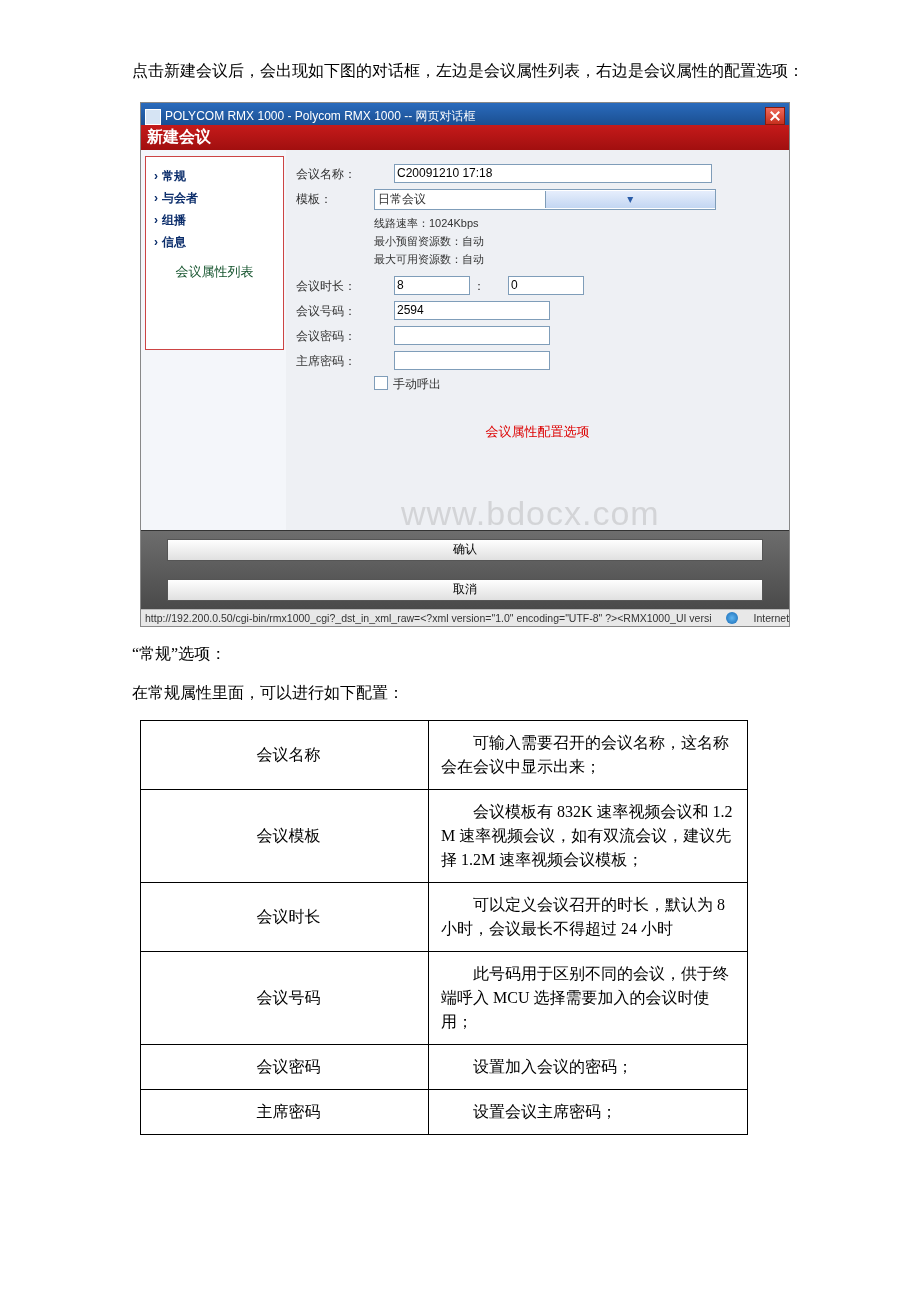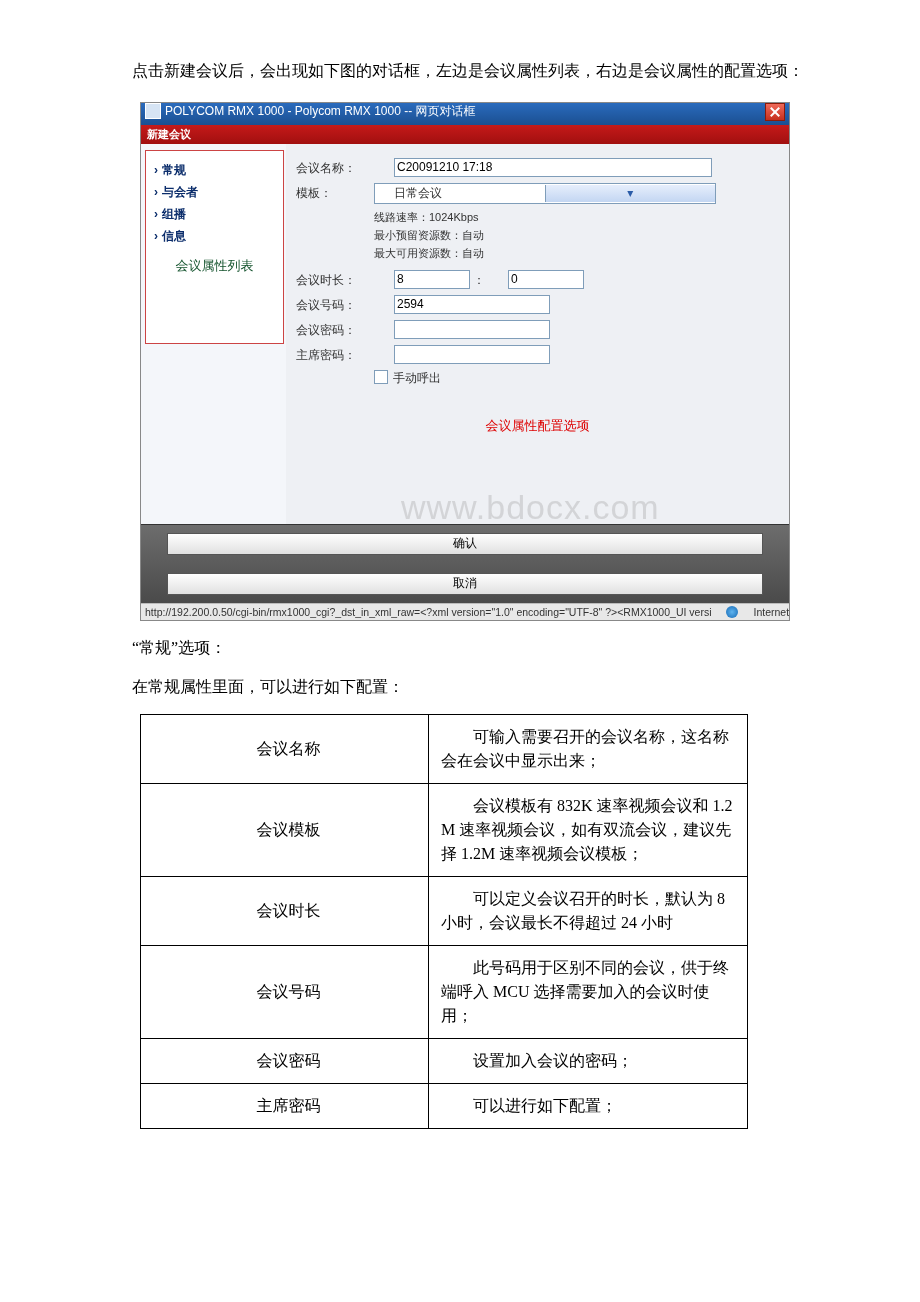--- a/index.html
+++ b/index.html
@@ -2,44 +2,44 @@
 <html><head>
 <meta charset="utf-8">
 <style>
   body { margin: 0; padding: 0; font-family: "SimSun", "宋体", serif; font-size: 16px; background: #fff; width: 920px; }
   .page { padding: 40px 95px 40px 100px; }
   .para { text-indent: 2em; line-height: 1.6; margin: 18px 0; color: #000; font-family: Liberation Serif, serif; }
   .para-noindent { text-indent: 2em; line-height: 1.6; margin: 14px 0 10px; color: #000; }
 
   
   .shot { width: 648px; margin: 8px 0 10px 40px; border: 1px solid #888; font-family: "SimSun","宋体",Tahoma,sans-serif; }
-  .titlebar { display: flex; align-items: flex-start; background: linear-gradient(#2a6bbd,#1b4f91); color: #fff; font-size: 12px; height: 22px; padding: 0 4px; font-family: Tahoma, "SimSun", sans-serif; }
+  .titlebar { display: flex; align-items: flex-end; background: linear-gradient(#2a6bbd,#1b4f91); color: #fff; font-size: 12px; height: 22px; padding: 0 4px; font-family: Tahoma, "SimSun", sans-serif; }
   .tb-icon { width: 14px; height: 14px; background: #d6e4f4; border: 1px solid #fff; margin-right: 4px; }
   .tb-close { width: 18px; height: 16px; background: linear-gradient(#ef6a5a,#c62f1d); border: 1px solid #8b1a0a; margin-left: auto; position: relative; }
   .tb-close::before, .tb-close::after { content:""; position:absolute; left:3px; top:7px; width:12px; height:2px; background:#fff; }
   .tb-close::before { transform: rotate(45deg); }
   .tb-close::after  { transform: rotate(-45deg); }
-  .redbar { background: linear-gradient(#c51a1a,#a10f0f); color:#fff; font-size:11px; padding:2px 6px; font-weight:bold; }
+  .redbar { background: linear-gradient(#c51a1a,#a10f0f); color:#fff; font-size:16px; padding:2px 6px; font-weight:bold; }
 
   .dlgbody { display:flex; background:#eef0f4; min-height:380px; }
   .leftpane { width:145px; border-right:0; background:#f4f6fa; position:relative; }
   .leftbox { border:1px solid #c44; margin:6px 2px 2px 4px; padding:6px 8px 68px; background:#fff; }
   .navitem { color:#0b2d6b; font-size:12px; font-weight:bold; margin:5px 0; cursor:pointer; }
   .navitem .caret { color:#0b2d6b; margin-right:4px; }
   .red-note { color:#14532d; font-size:13px; text-align:center; margin-top:12px; }
 
   .rightpane { flex:1; padding:8px 10px 0 10px; position:relative; }
   .formrow { display:flex; align-items:flex-start; font-size:12px; color:#333; margin:6px 0; }
   .formlabel { width:78px; flex-shrink:0; padding-top:2px; }
   .tinput { border:1px solid #7f9db9; background:#fff; font-size:12px; height:17px; padding:0 2px;margin-left:20px; }
   .tw-wide { width:312px; }
   .tw-small { width:70px; }
   .tw-med { width:150px; }
   .selwrap { display:inline-flex; border:1px solid #7f9db9; background:#fff; height:19px; width:340px; align-items:center;}
-  .selwrap span { flex:1; font-size:12px; padding:0 19px; }
+  .selwrap span { flex:1; font-size:12px; padding:0 3px; }
   .selbtn { width:17px; height:17px; border-left:1px solid #7f9db9; background:linear-gradient(#e6eefc,#c3d6f2); display:flex; align-items:center; justify-content:center; font-size:9px; color:#2a5ca8;}
   .info-line { font-size:11px; color:#333; margin:3px 0 3px 0; }
   .checkbox { width:12px; height:12px; border:1px solid #7f9db9; background:#fff; display:inline-block; vertical-align:middle; margin-right:5px;}
   .red-center { color:#d00; font-size:13px; text-align:center; margin:30px 0 50px; }
 
   .dlg-buttons { display:flex; justify-content:flex-end; gap:18px; padding:8px 26px; background:linear-gradient(#6d6d6d,#4a4a4a); border-top:1px solid #333;flex-direction:column;}
   .dlg-btn { min-width:60px; height:20px; font-size:12px; background:linear-gradient(#fefefe,#e0e0e0); border:1px solid #555; text-align:center; line-height:18px; cursor:pointer; }
   .wm { position:absolute; left:115px; bottom:-3px; font-size:34px; color:rgba(160,160,160,.35); letter-spacing:1px; font-family:Arial,sans-serif; pointer-events:none; }
   .statusbar { font-size:10.5px; font-family:Tahoma,sans-serif; background:#e8e8e8; padding:2px 4px; color:#333; border-top:1px solid #bbb; display:flex; align-items:center; gap:15px; white-space:nowrap; overflow:hidden;}
   .ie-icon { width:12px; height:12px; border-radius:50%; background:radial-gradient(#5fb4ef,#1468b4); display:inline-block; flex-shrink:0; }
@@ -164,19 +164,19 @@
         </tr>
   <tr>
           <td class="k">会议密码</td>
           <td class="v">
             <div class="tv-first">设置加入会议的密码；</div>
           </td>
         </tr>
   <tr>
           <td class="k">主席密码</td>
           <td class="v">
-            <div class="tv-first">可以进行如下配置；</div>
+            <div class="tv-first">设置会议主席密码；</div>
           </td>
         </tr>
 </tbody>
     </table>
 
 </div>
 
 </body></html>

